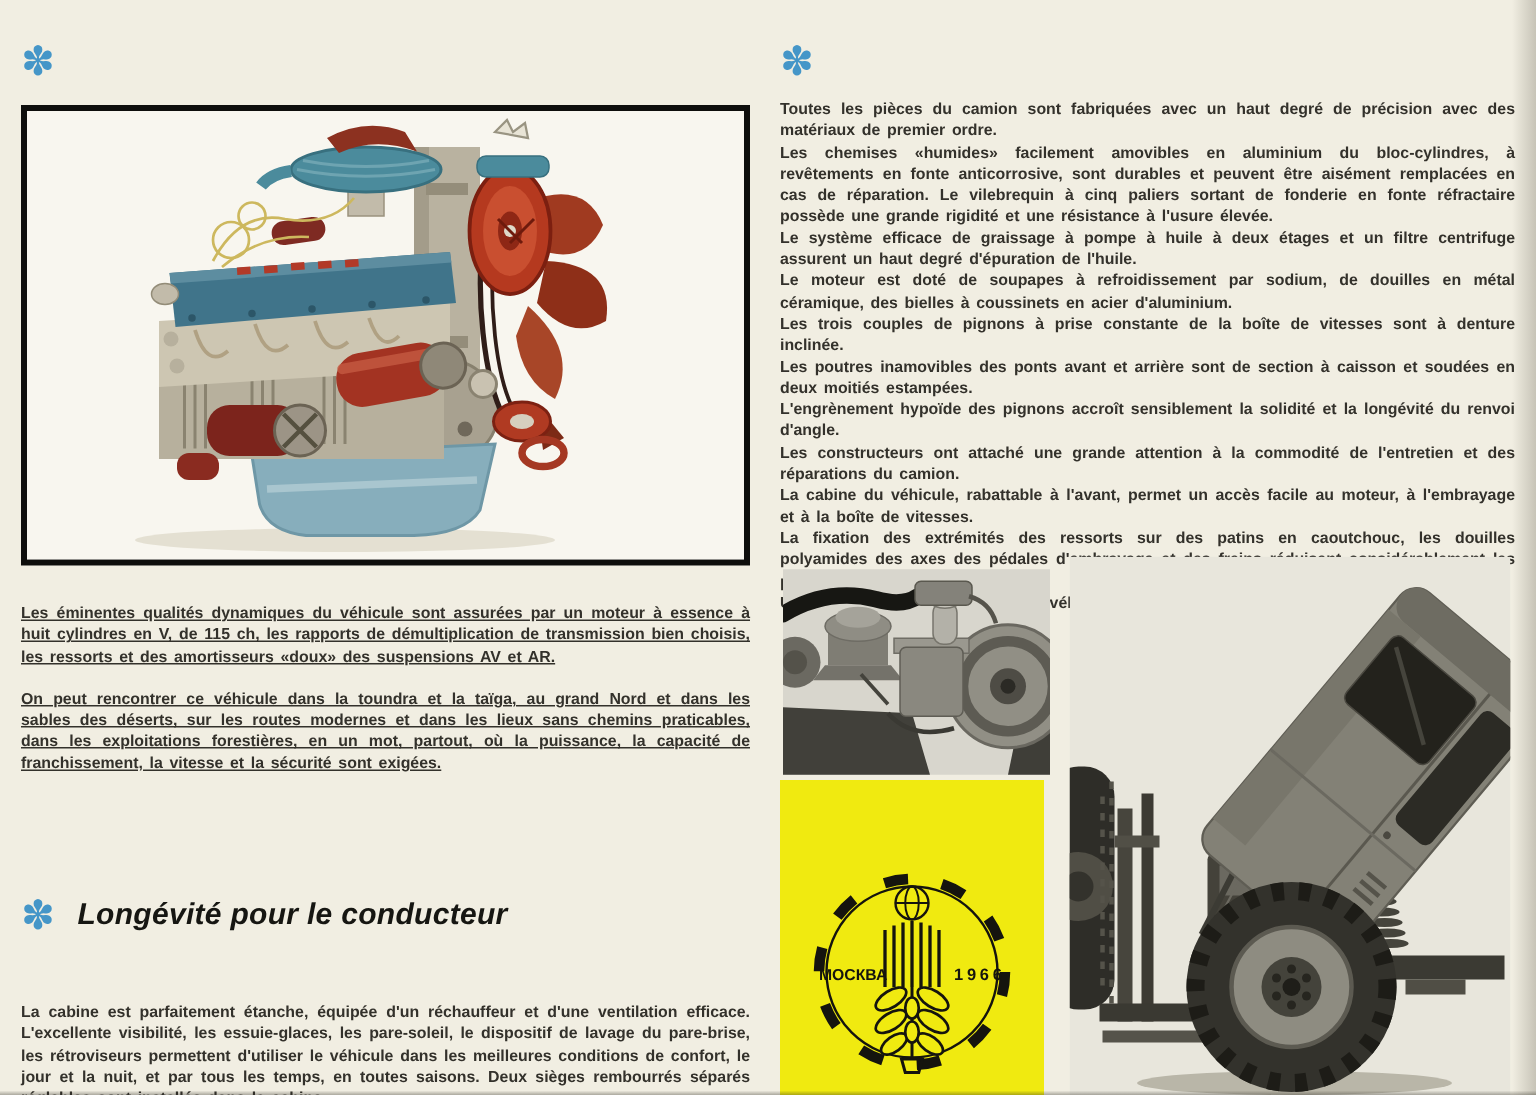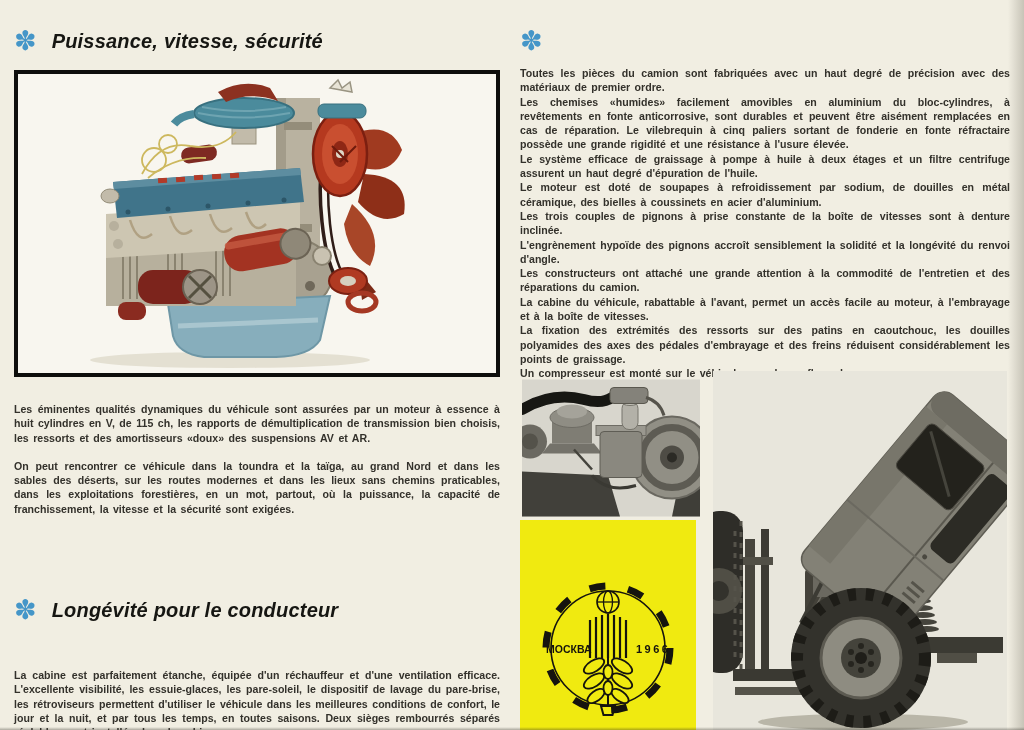--- a/index.html
+++ b/index.html
@@ -17,33 +17,32 @@
   .asterisk{color:#4596c8; font-size:27px; line-height:22px; font-weight:700;
     margin-right:15px; transform:translateY(2px); flex:0 0 auto;}
   .h-title{font-style:italic; font-weight:700; font-size:20px; letter-spacing:.2px;
     color:#161612; margin:0; line-height:26px;}
   .frame{border:4px solid #0e0e0c; background:#f8f6ef; box-sizing:border-box; margin:0;}
   .frame svg{display:block;}
   .bodycol p{
     margin:0; font-size:10.6px; line-height:14.3px; font-weight:700;
     color:#33312b; text-align:justify; word-spacing:1.5px;
   }
-  .leftcol p{margin-bottom:14px;}
+  .leftcol p{margin-bottom:14px;text-decoration:underline;}
   .photo{margin:0; overflow:hidden;}
   .photo svg{display:block;}
   .yellow-card{background:#f0ea10; display:flex; align-items:center; justify-content:center;}
 </style>
 </head>
 <body>
 
 <div class="page">
 
   <div class="abs h-row" style="left:14px; top:28px; width:486px;">
     <span class="asterisk">✽</span>
-    <h1 class="h-title">Puissance, vitesse, sécurité</h1>
   </div>
 
   <figure class="abs frame photo" style="left:14px; top:70px; width:486px; height:307px;">
     <svg viewBox="0 0 478 299" width="478" height="299">
       <rect width="478" height="299" fill="#f8f6ef"></rect>
       <ellipse cx="212" cy="286" rx="140" ry="8" fill="#e4e0d2"></ellipse>
 
       <rect x="258" y="24" width="44" height="214" fill="#b9b2a0"></rect>
       <rect x="258" y="24" width="10" height="214" fill="#a39c8a"></rect>
       <rect x="266" y="48" width="28" height="8" fill="#948d7a"></rect>
@@ -159,20 +158,21 @@
   <div class="abs h-row" style="left:520px; top:28px; width:492px;">
     <span class="asterisk">✽</span>
   </div>
 
   <div class="abs bodycol" style="left:520px; top:66px; width:490px;">
     <p>Toutes les pièces du camion sont fabriquées avec un haut degré de précision avec des matériaux de premier ordre.</p>
     <p>Les chemises «humides» facilement amovibles en aluminium du bloc-cylindres, à revêtements en fonte anticorrosive, sont durables et peuvent être aisément remplacées en cas de réparation. Le vilebrequin à cinq paliers sortant de fonderie en fonte réfractaire possède une grande rigidité et une résistance à l'usure élevée.</p>
     <p>Le système efficace de graissage à pompe à huile à deux étages et un filtre centrifuge assurent un haut degré d'épuration de l'huile.</p>
     <p>Le moteur est doté de soupapes à refroidissement par sodium, de douilles en métal céramique, des bielles à coussinets en acier d'aluminium.</p>
     <p>Les trois couples de pignons à prise constante de la boîte de vitesses sont à denture inclinée.</p>
+    <p>Les poutres inamovibles des ponts avant et arrière sont de section à caisson et soudées en deux moitiés estampées.</p>
     <p>L'engrènement hypoïde des pignons accroît sensiblement la solidité et la longévité du renvoi d'angle.</p>
     <p>Les constructeurs ont attaché une grande attention à la commodité de l'entretien et des réparations du camion.</p>
     <p>La cabine du véhicule, rabattable à l'avant, permet un accès facile au moteur, à l'embrayage et à la boîte de vitesses.</p>
     <p>La fixation des extrémités des ressorts sur des patins en caoutchouc, les douilles polyamides des axes des pédales d'embrayage et des freins réduisent considérablement les points de graissage.</p>
     <p>Un compresseur est monté sur le véhicule pour le gonflage des pneus.</p>
   </div>
 
   <figure class="abs photo" style="left:522px; top:379px; width:178px; height:138px;">
     <svg viewBox="0 0 178 137" width="178" height="138">
       <rect width="178" height="137" fill="#d8d6cd"></rect>

